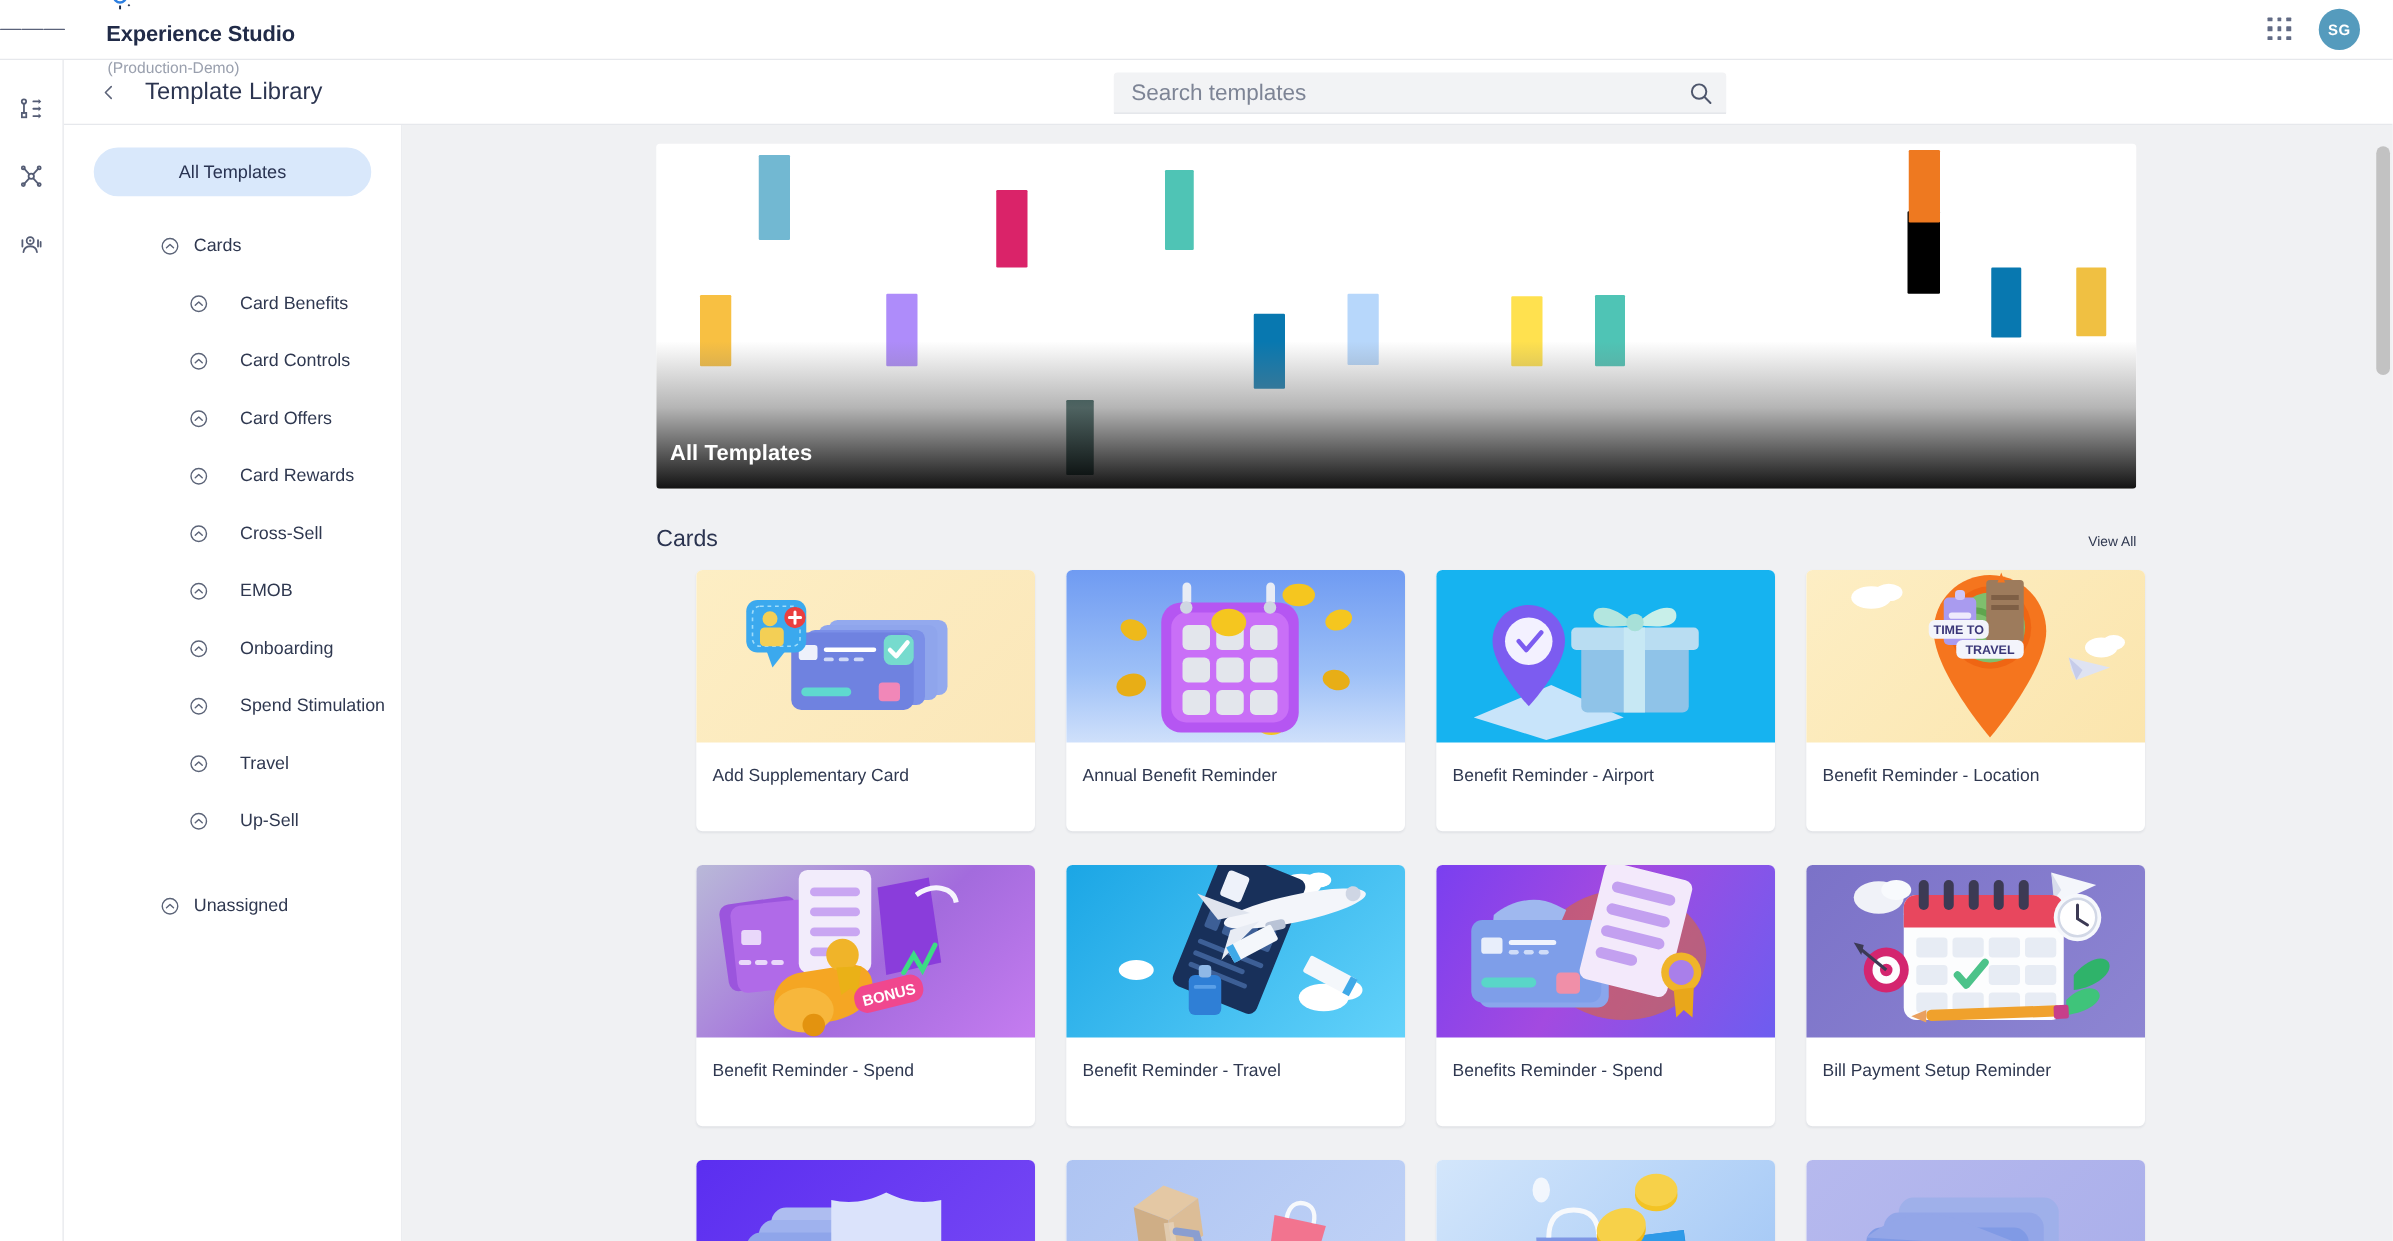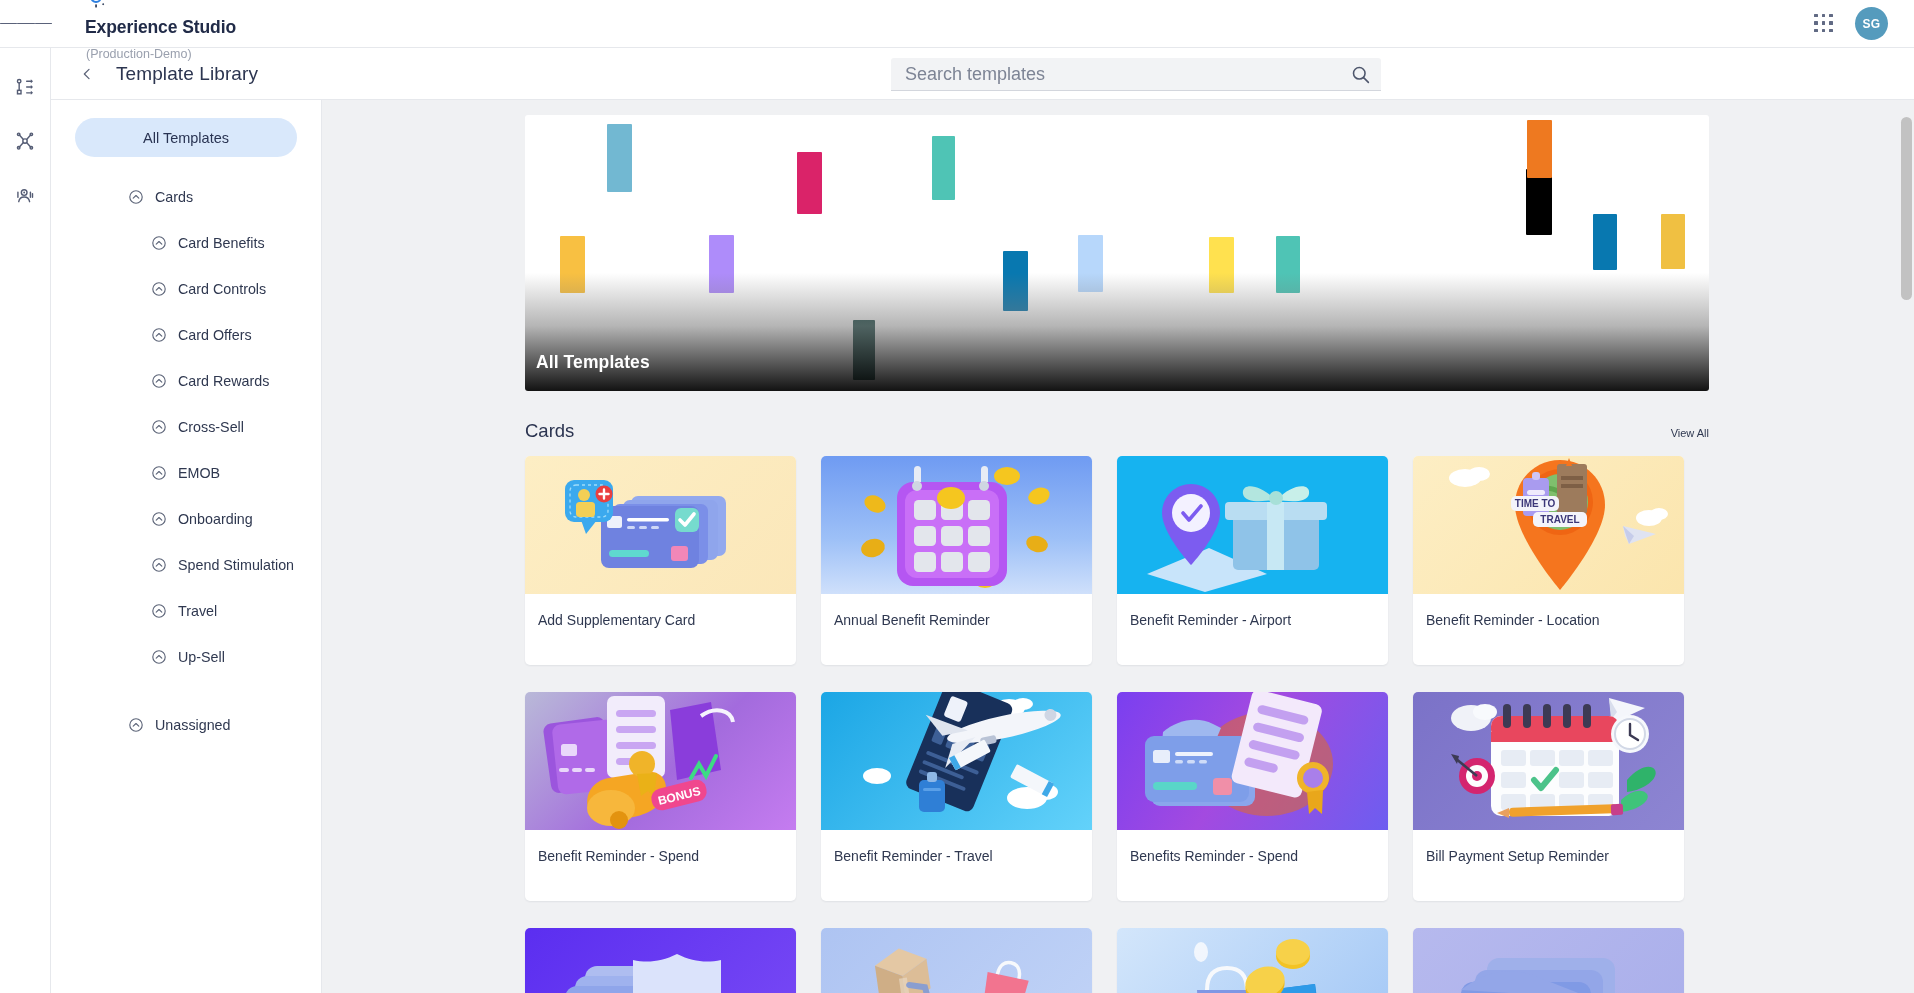--- a/index.html
+++ b/index.html
@@ -137,21 +137,21 @@
     display: flex; align-items: center; justify-content: center;
     font-size: 14.5px; color: #293352; cursor: pointer;
   }
   .nav-group {
     display: flex; align-items: center; gap: 11px;
     height: 28px; margin-top: 40px; padding-left: 77px;
     cursor: pointer;
   }
   .nav-group.first { margin-top: 26px; }
   .nav-child {
-    display: flex; align-items: center; gap: 11px;
+    display: flex; align-items: center; gap: 25px;
     height: 28px; margin-top: 18px; padding-left: 100px;
     cursor: pointer;
   }
   .nav-label { font-size: 14.3px; color: #2f3850; }
   .circ-icon { width: 16px; height: 16px; flex: 0 0 16px; color: #5c6478; }
 
   
   .content {
     position: absolute; top: 100px; left: 322px;
     width: 1592px; height: 893px;
@@ -198,20 +198,21 @@
     display: grid;
     grid-template-columns: repeat(4, 271px);
     column-gap: 25px; row-gap: 27px;
     margin: 14px 0 0 203px;
   }
   .card {
     width: 271px; background: #ffffff;
     border-radius: 5px; overflow: hidden;
     cursor: pointer;
     box-shadow: 0 1px 2px rgba(20,30,60,.07);
+    margin-left: 32px;
   }
   .card-thumb { height: 138px; position: relative; overflow: hidden; }
   .card-label {
     height: 71px; display: flex; align-items: flex-start;
     padding: 18px 13px 0 13px;
     font-size: 14px; color: #2f3850; line-height: 1.2;
   }
 </style>
 </head>
 <body>

